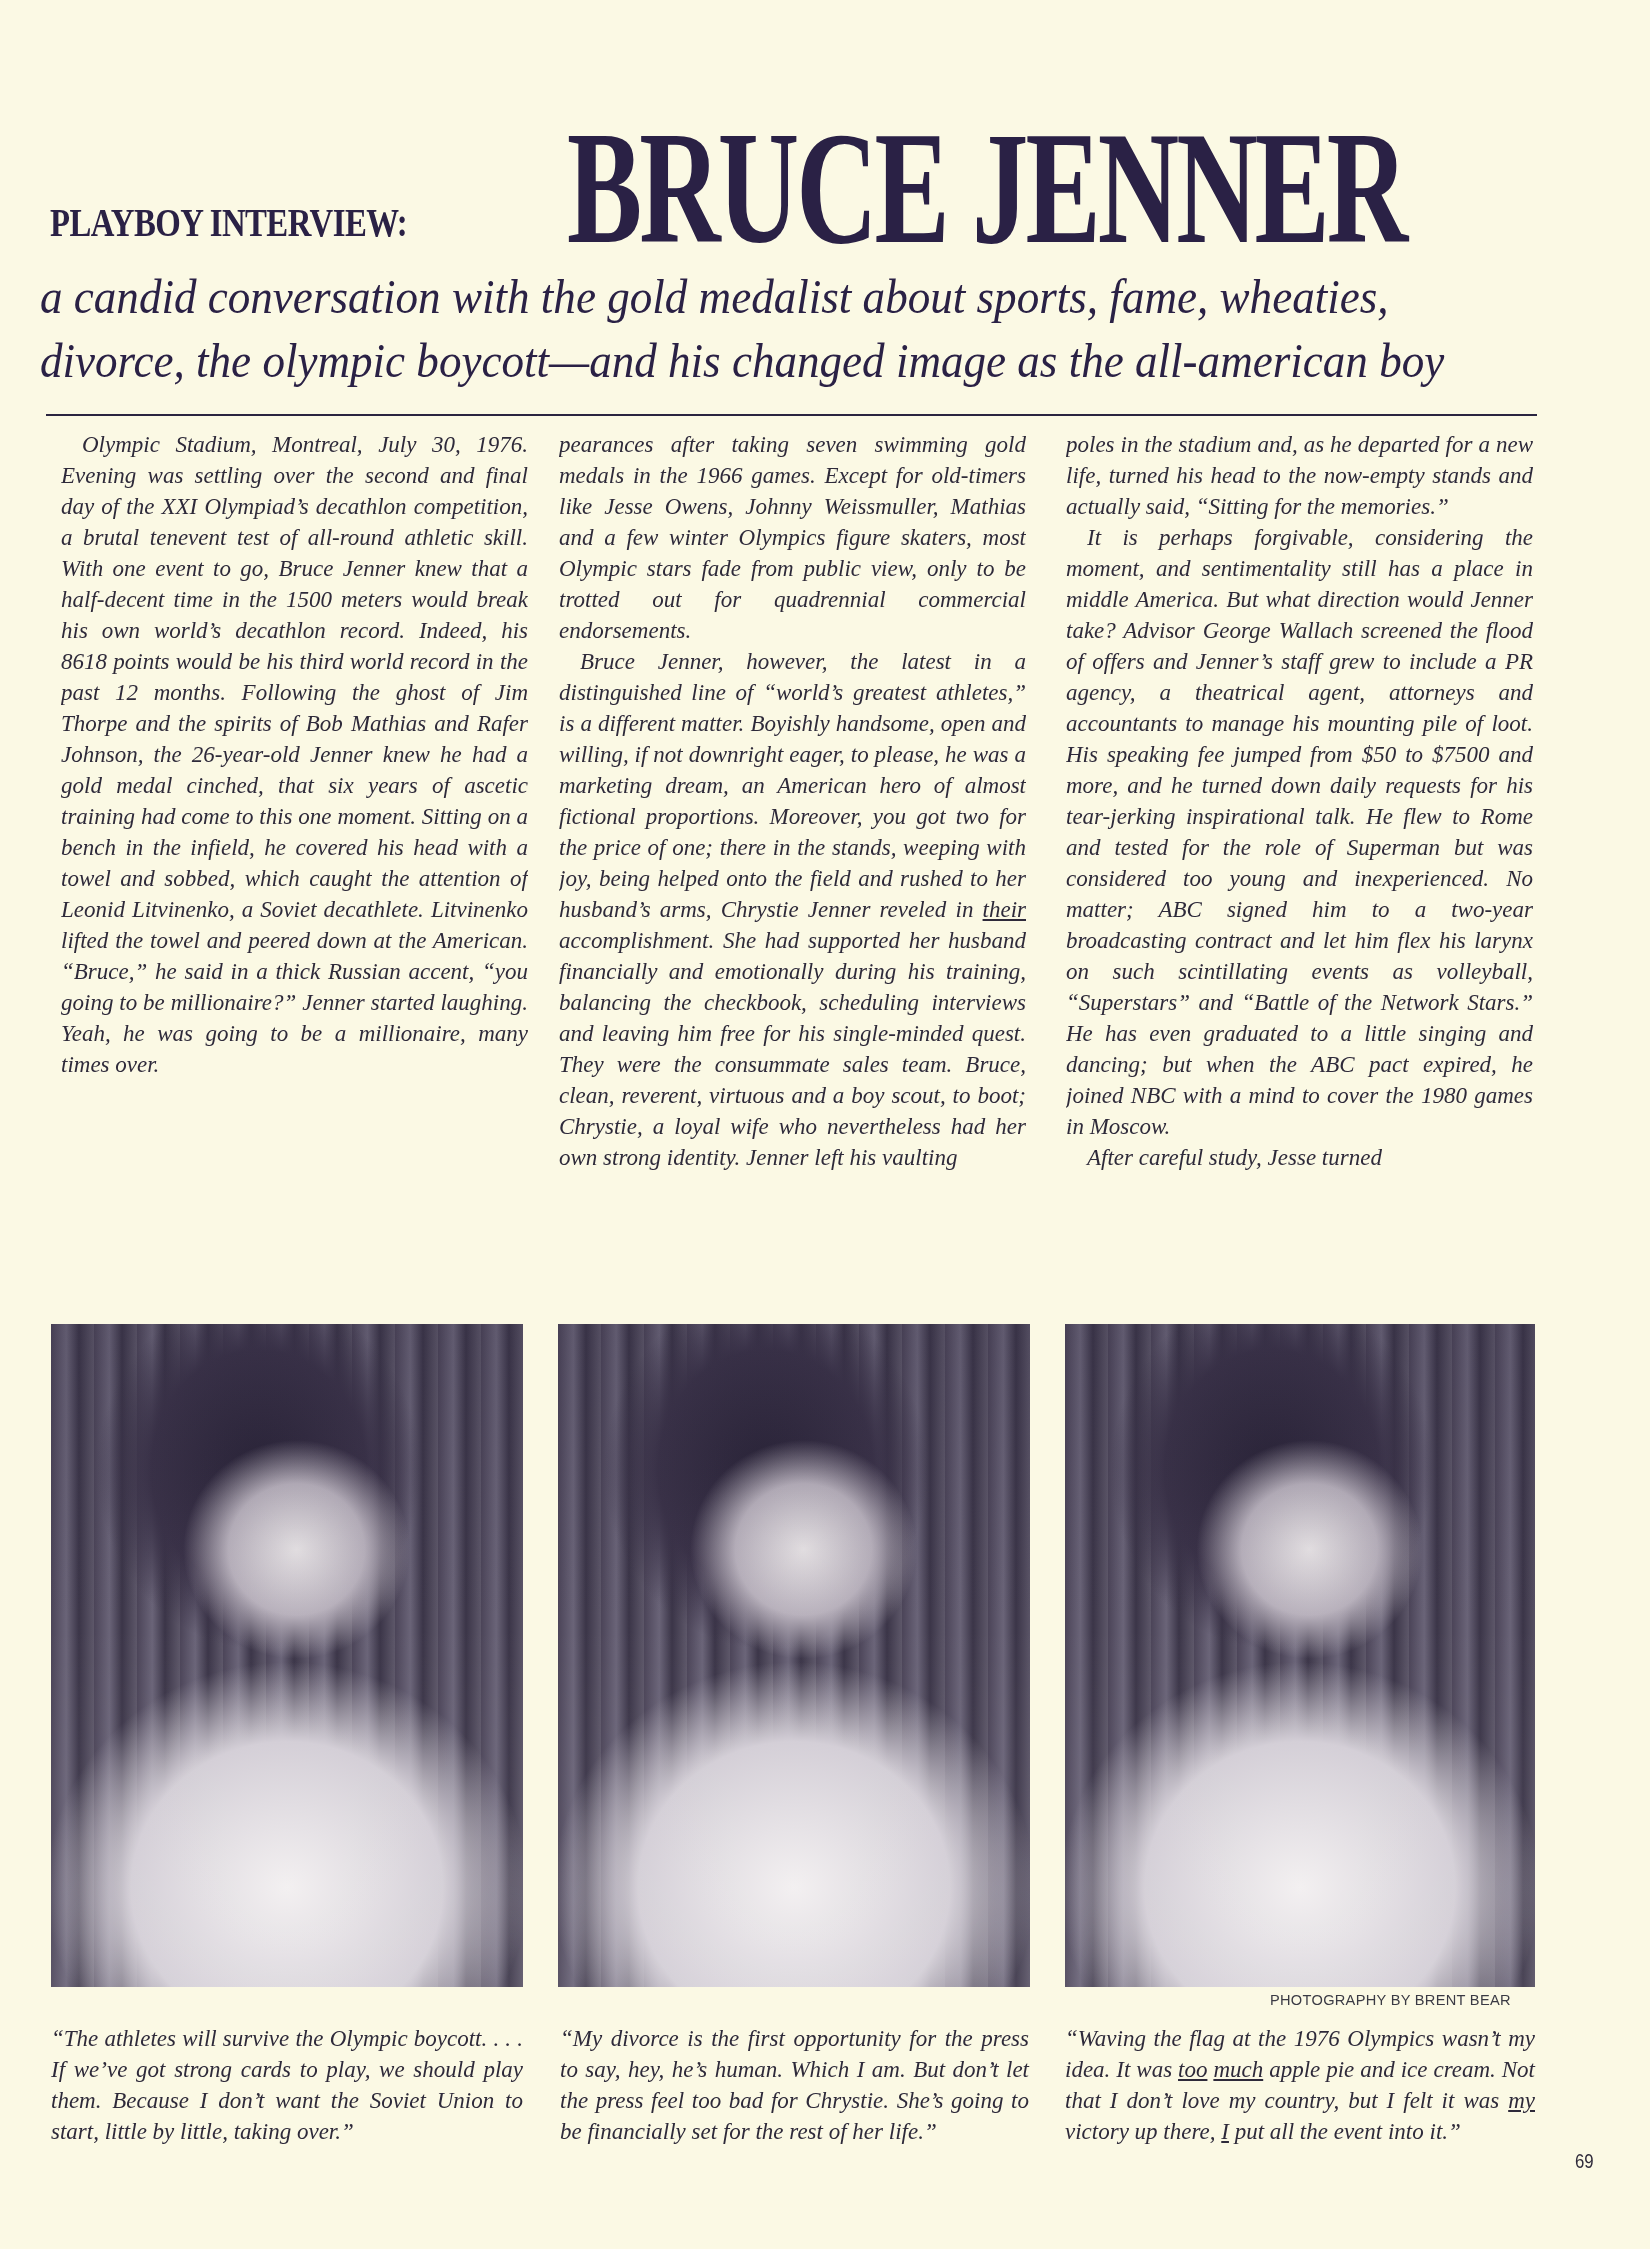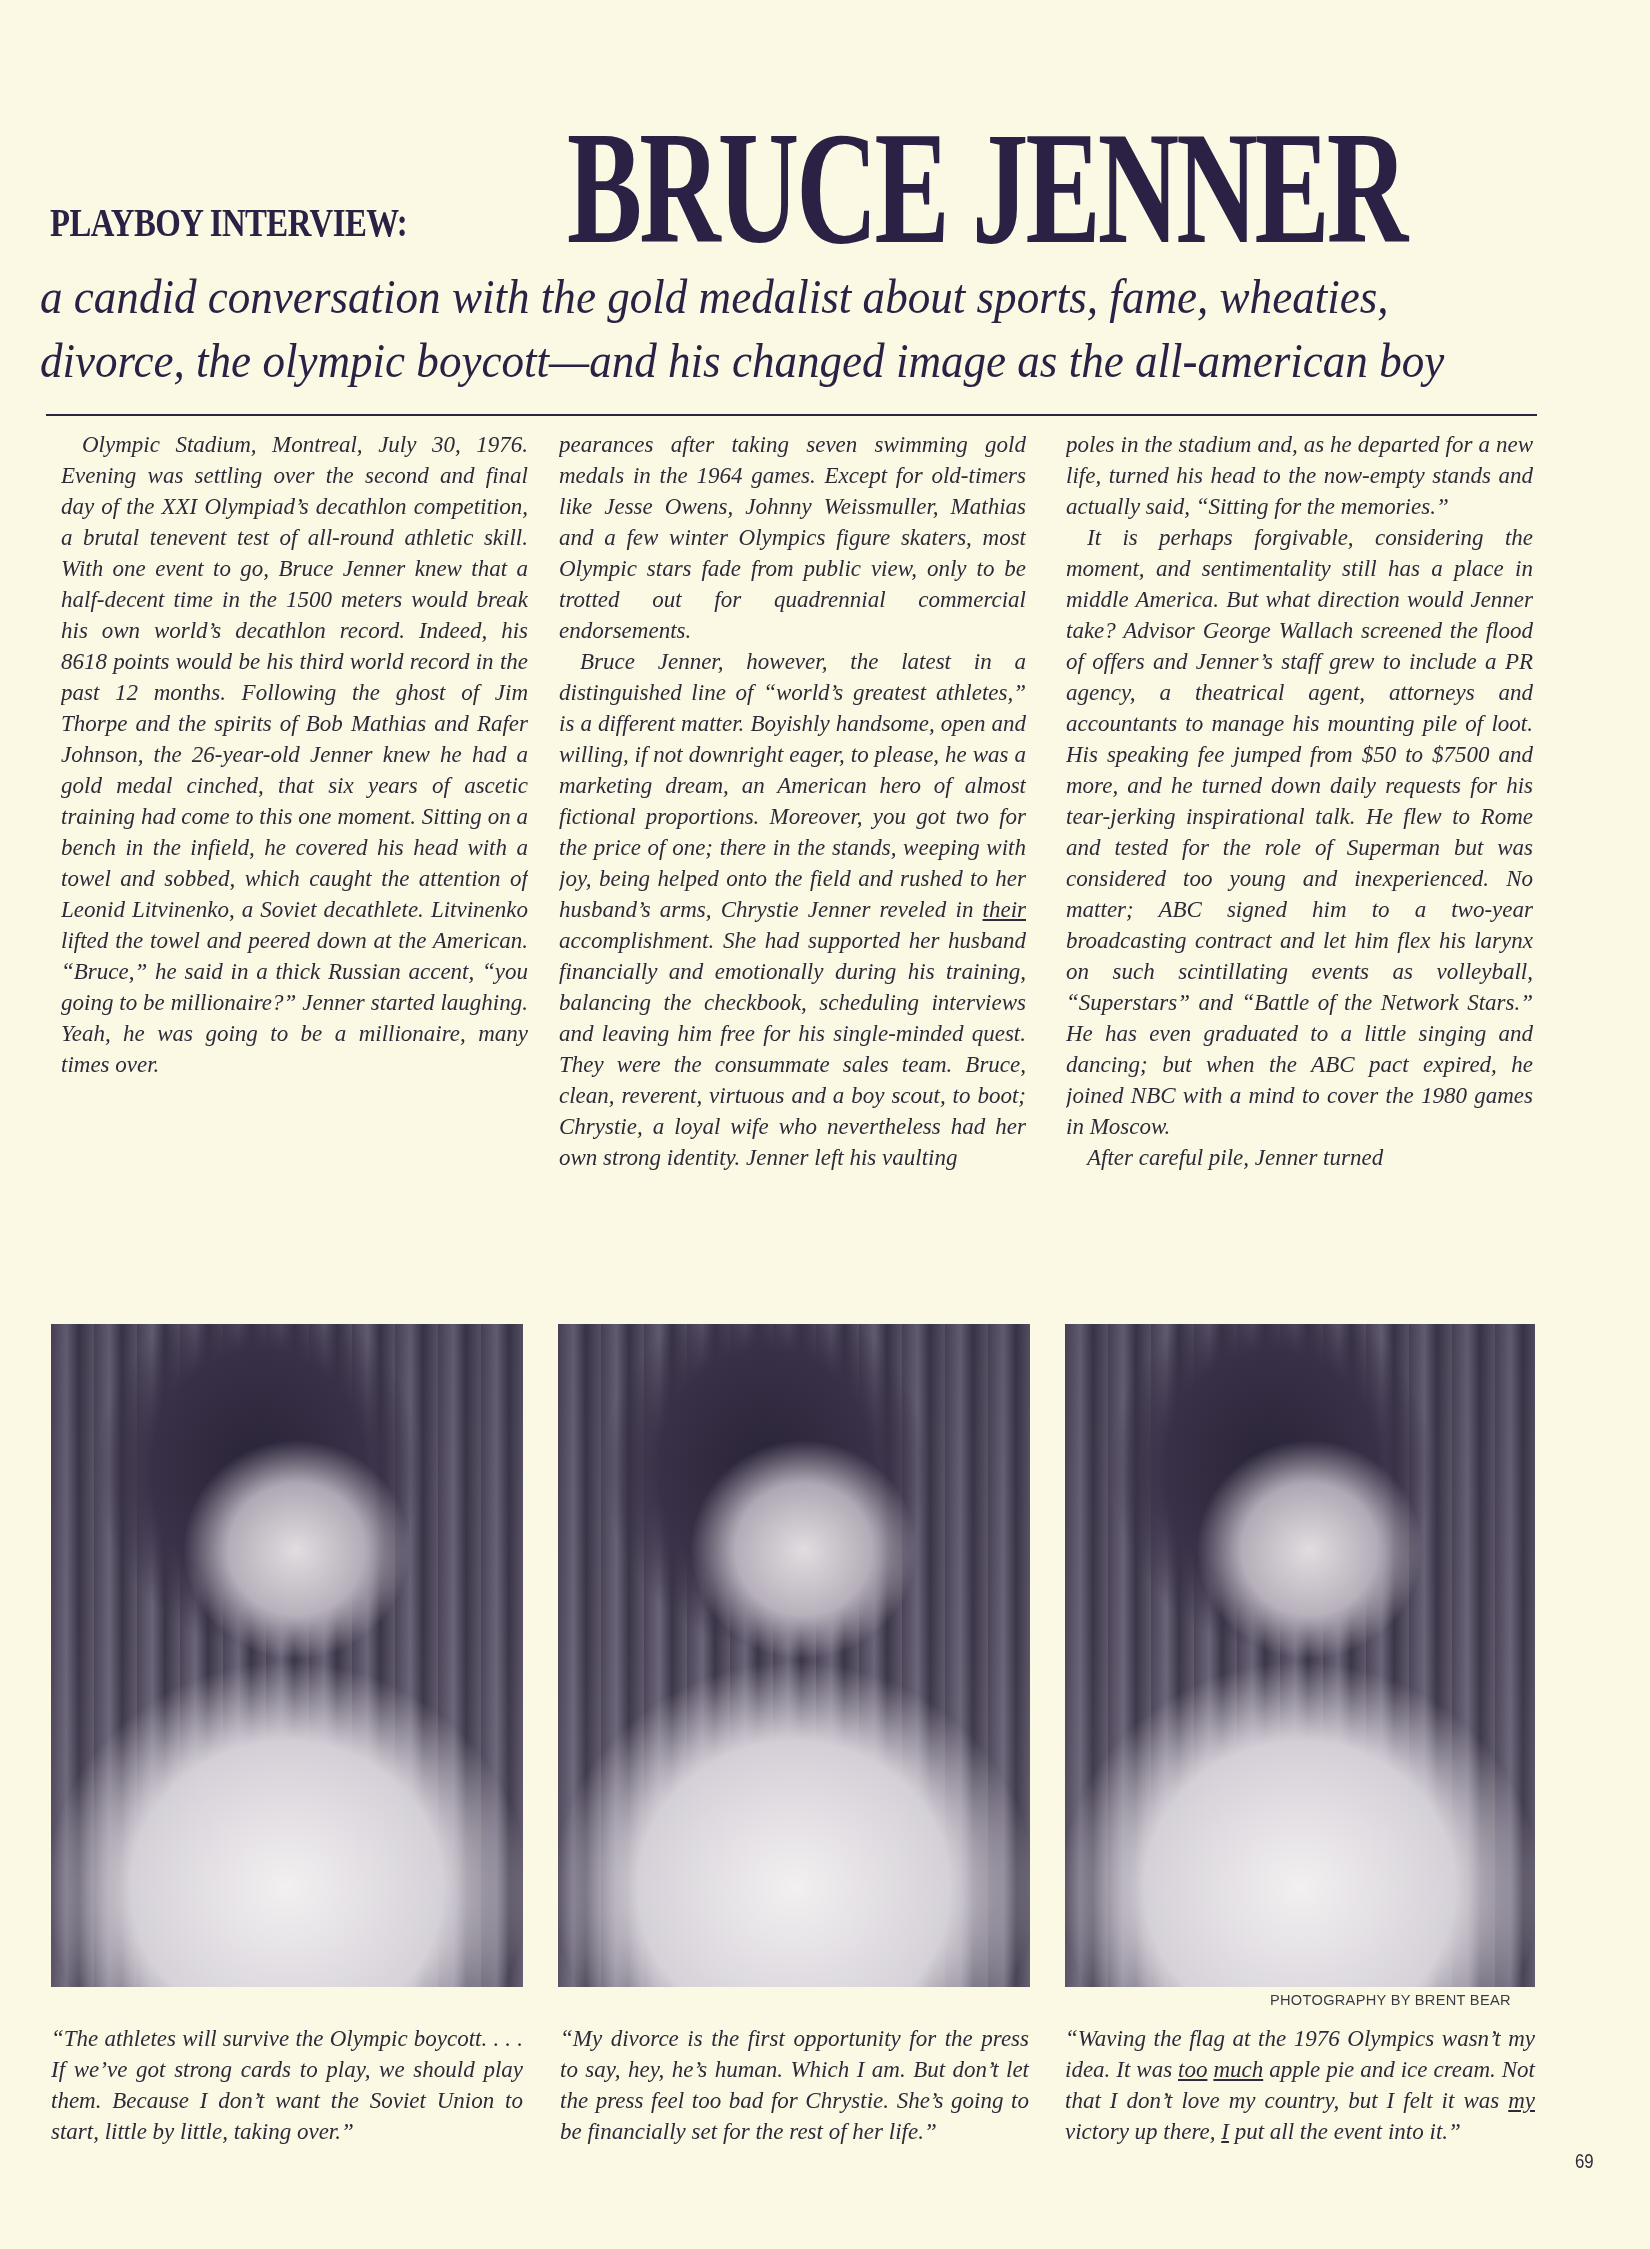--- a/index.html
+++ b/index.html
@@ -111,28 +111,28 @@
   <div class="title">BRUCE JENNER</div>
   <div class="subtitle l1">a candid conversation with the gold medalist about sports, fame, wheaties,</div>
   <div class="subtitle l2">divorce, the olympic boycott—and his changed image as the all-american boy</div>
   <div class="rule"></div>
 
   <div class="col c1">
     <p class="indent">Olympic Stadium, Montreal, July 30, 1976. Evening was settling over the sec­ond and final day of the XXI Olympiad’s decathlon competition, a brutal ten­event test of all-round athletic skill. With one event to go, Bruce Jenner knew that a half-decent time in the 1500 meters would break his own world’s decathlon record. Indeed, his 8618 points would be his third world record in the past 12 months. Following the ghost of Jim Thorpe and the spirits of Bob Mathias and Rafer Johnson, the 26-year-old Jenner knew he had a gold medal cinched, that six years of ascetic training had come to this one moment. Sitting on a bench in the infield, he covered his head with a towel and sobbed, which caught the attention of Leonid Litvi­nenko, a Soviet decathlete. Litvinenko lifted the towel and peered down at the American. “Bruce,” he said in a thick Russian accent, “you going to be mil­lionaire?” Jenner started laughing. Yeah, he was going to be a millionaire, many times over.</p>
   </div>
 
   <div class="col c2">
-    <p>pearances after taking seven swimming gold medals in the 1964 games. Except for old-timers like Jesse Owens, Johnny Weissmuller, Mathias and a few winter Olympics figure skaters, most Olympic stars fade from public view, only to be trotted out for quadrennial commercial endorsements.</p>
+    <p>pearances after taking seven swimming gold medals in the 1966 games. Except for old-timers like Jesse Owens, Johnny Weissmuller, Mathias and a few winter Olympics figure skaters, most Olympic stars fade from public view, only to be trotted out for quadrennial commercial endorsements.</p>
     <p class="indent"><span>Bruce Jenner, however, the latest in a distinguished line of “world’s greatest athletes,” is a different matter. Boyishly handsome, open and willing, if not downright eager, to please, he was a marketing dream, an American hero of almost fictional proportions. Moreover, you got two for the price of one; there in the stands, weeping with joy, being helped onto the field and rushed to her husband’s arms, Chrystie Jenner reveled in</span> <span class="u">their</span> <span>accomplishment. She had sup­ported her husband financially and emo­tionally during his training, balancing the checkbook, scheduling interviews and leaving him free for his single-minded quest. They were the consummate sales team. Bruce, clean, reverent, virtuous and a boy scout, to boot; Chrystie, a loyal wife who nevertheless had her own strong identity. Jenner left his vaulting</span></p>
   </div>
 
   <div class="col c3">
     <p>poles in the stadium and, as he departed for a new life, turned his head to the now-empty stands and actually said, “Sitting for the memories.”</p>
     <p class="indent">It is perhaps forgivable, considering the moment, and sentimentality still has a place in middle America. But what direction would Jenner take? Advisor George Wallach screened the flood of offers and Jenner’s staff grew to include a PR agency, a theatrical agent, attor­neys and accountants to manage his mounting pile of loot. His speaking fee jumped from $50 to $7500 and more, and he turned down daily requests for his tear-jerking inspirational talk. He flew to Rome and tested for the role of Superman but was considered too young and inexperienced. No matter; ABC signed him to a two-year broadcasting contract and let him flex his larynx on such scintillating events as volleyball, “Superstars” and “Battle of the Network Stars.” He has even graduated to a little singing and dancing; but when the ABC pact expired, he joined NBC with a mind to cover the 1980 games in Moscow.</p>
-    <p class="indent">After careful pile, Jenner turned</p>
+    <p class="indent">After careful study, Jesse turned</p>
   </div>
 
   <div class="photo p1" title="Bruce Jenner speaking, gesturing with raised thumb"></div>
   <div class="photo p2" title="Bruce Jenner speaking, hands clasped"></div>
   <div class="photo p3" title="Bruce Jenner smiling, hand on chin"></div>
 
   <div class="credit">PHOTOGRAPHY BY BRENT BEAR</div>
 
   <div class="caption k1">“The athletes will survive the Olympic boycott. . . . If we’ve got strong cards to play, we should play them. Because I don’t want the Soviet Union to start, little by little, taking over.”</div>
   <div class="caption k2">“My divorce is the first opportunity for the press to say, hey, he’s human. Which I am. But don’t let the press feel too bad for Chrystie. She’s going to be finan­cially set for the rest of her life.”</div>

